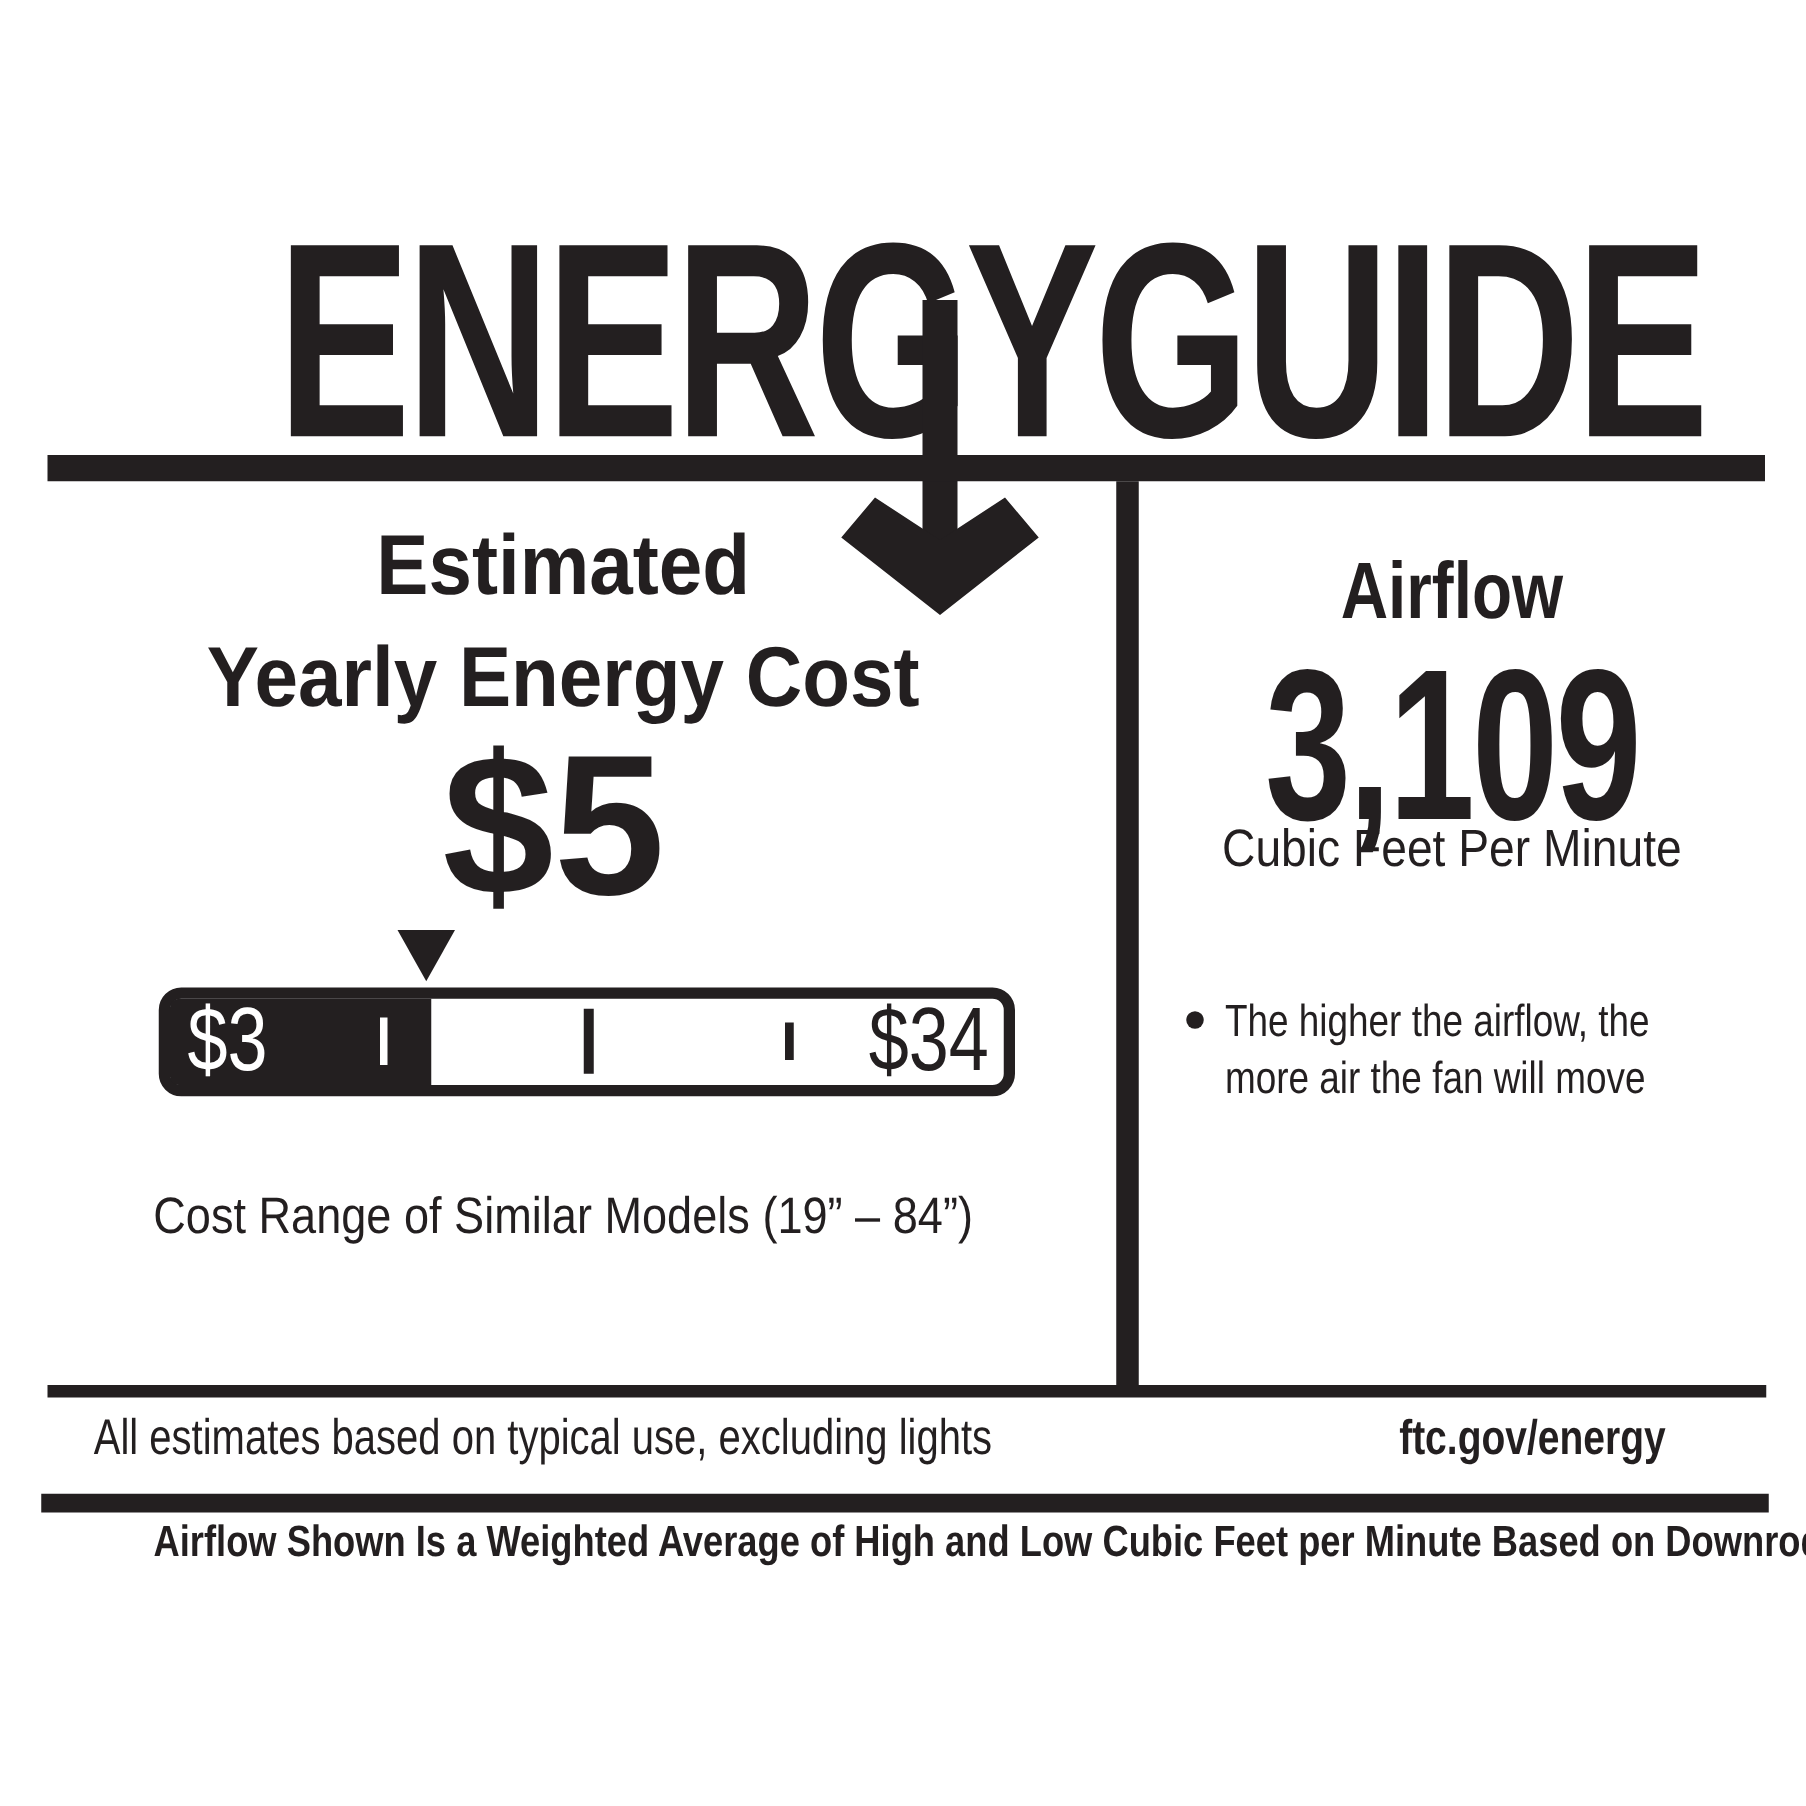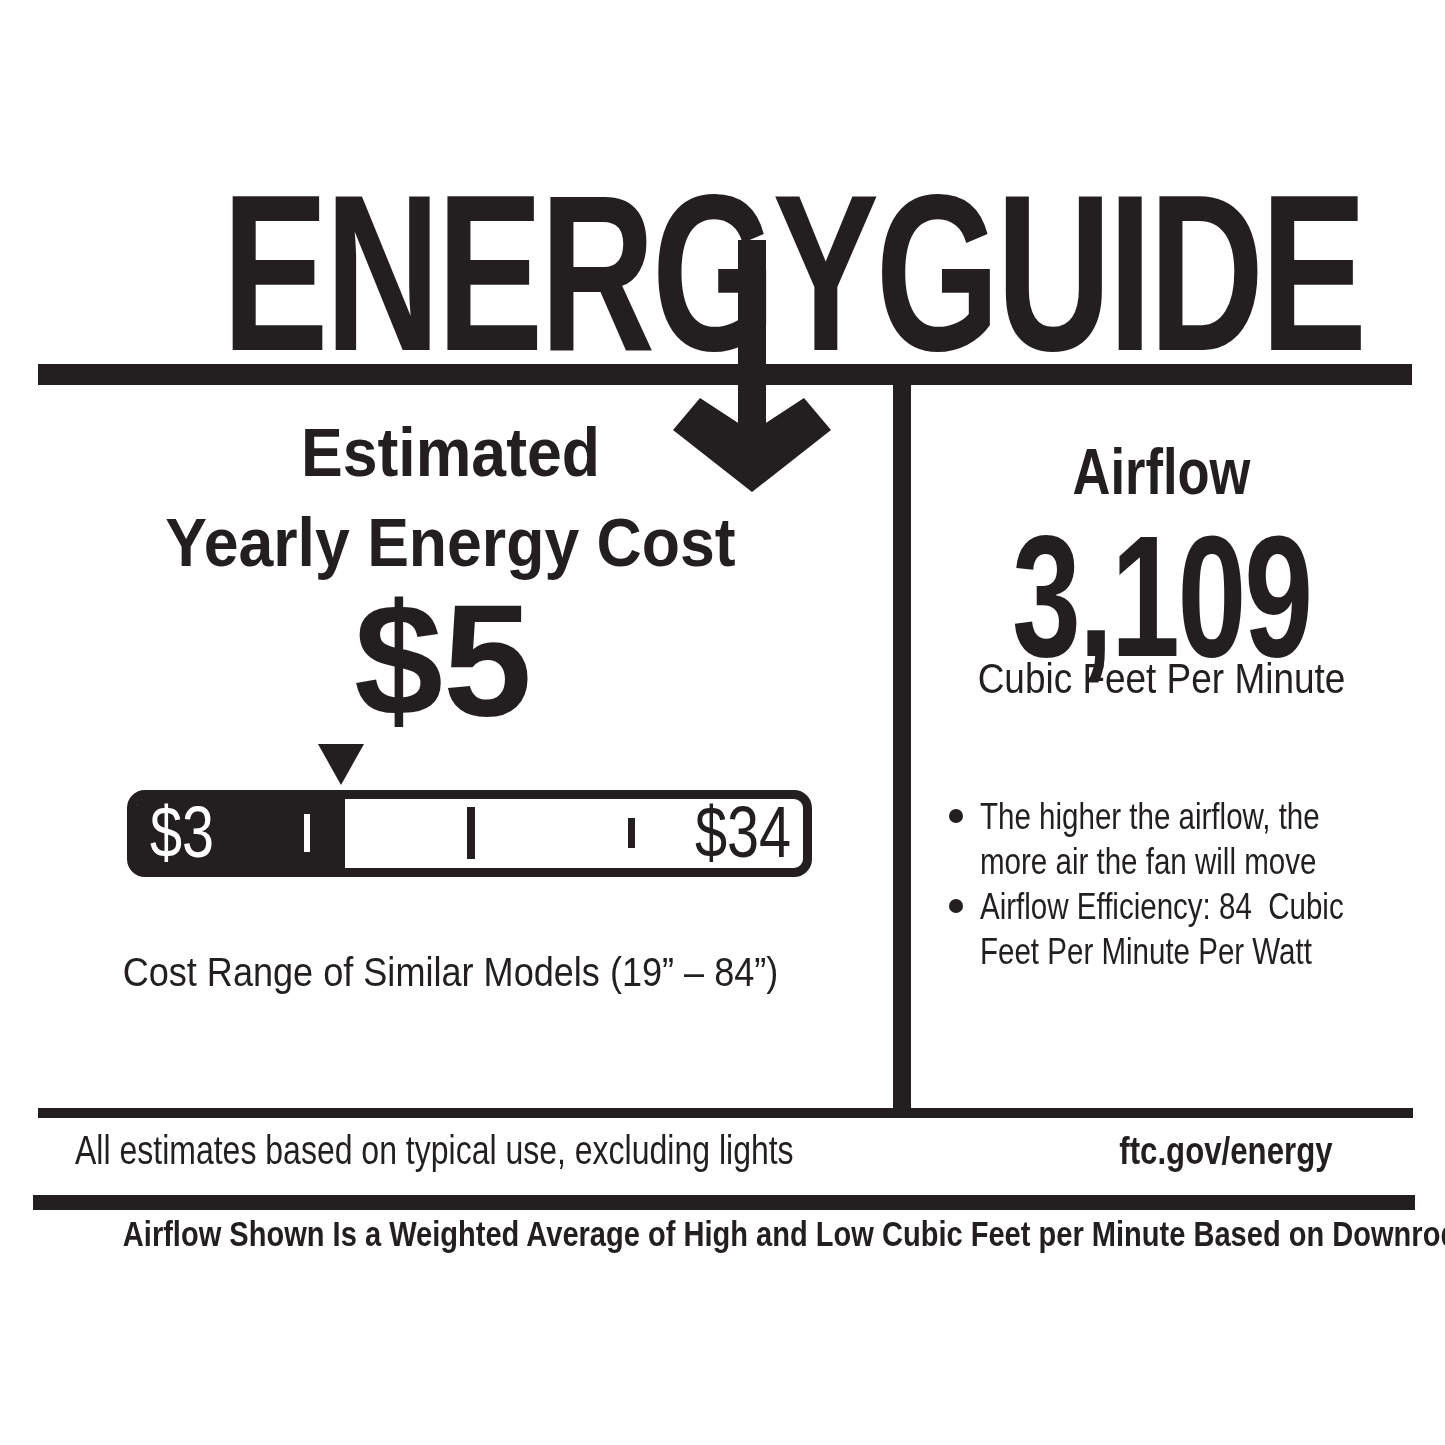--- a/index.html
+++ b/index.html
@@ -178,27 +178,20 @@
     <div class="airflow-u">Cubic Feet Per Minute</div>
 
     <div class="r-bullets">
       <div class="r-bullet">
         <span class="bullet-dot"></span>
         <span class="r-bullet-lines">
           <div>The higher the airflow, the</div>
           <div>more air the fan will move</div>
         </span>
       </div>
-      <div class="r-bullet">
-        <span class="bullet-dot"></span>
-        <span class="r-bullet-lines">
-          <div>Airflow Efficiency: 84  Cubic</div>
-          <div>Feet Per Minute Per Watt</div>
-        </span>
-      </div>
     </div>
   </div>
 
   <div class="estimates-note">All estimates based on typical use, excluding lights</div>
   <a class="ftc-link" href="#">ftc.gov/energy</a>
 
   <div class="footer-note">Airflow Shown Is a Weighted Average of High and Low Cubic Feet per Minute Based on Downrod</div>
 </div>
 
 </body></html>

